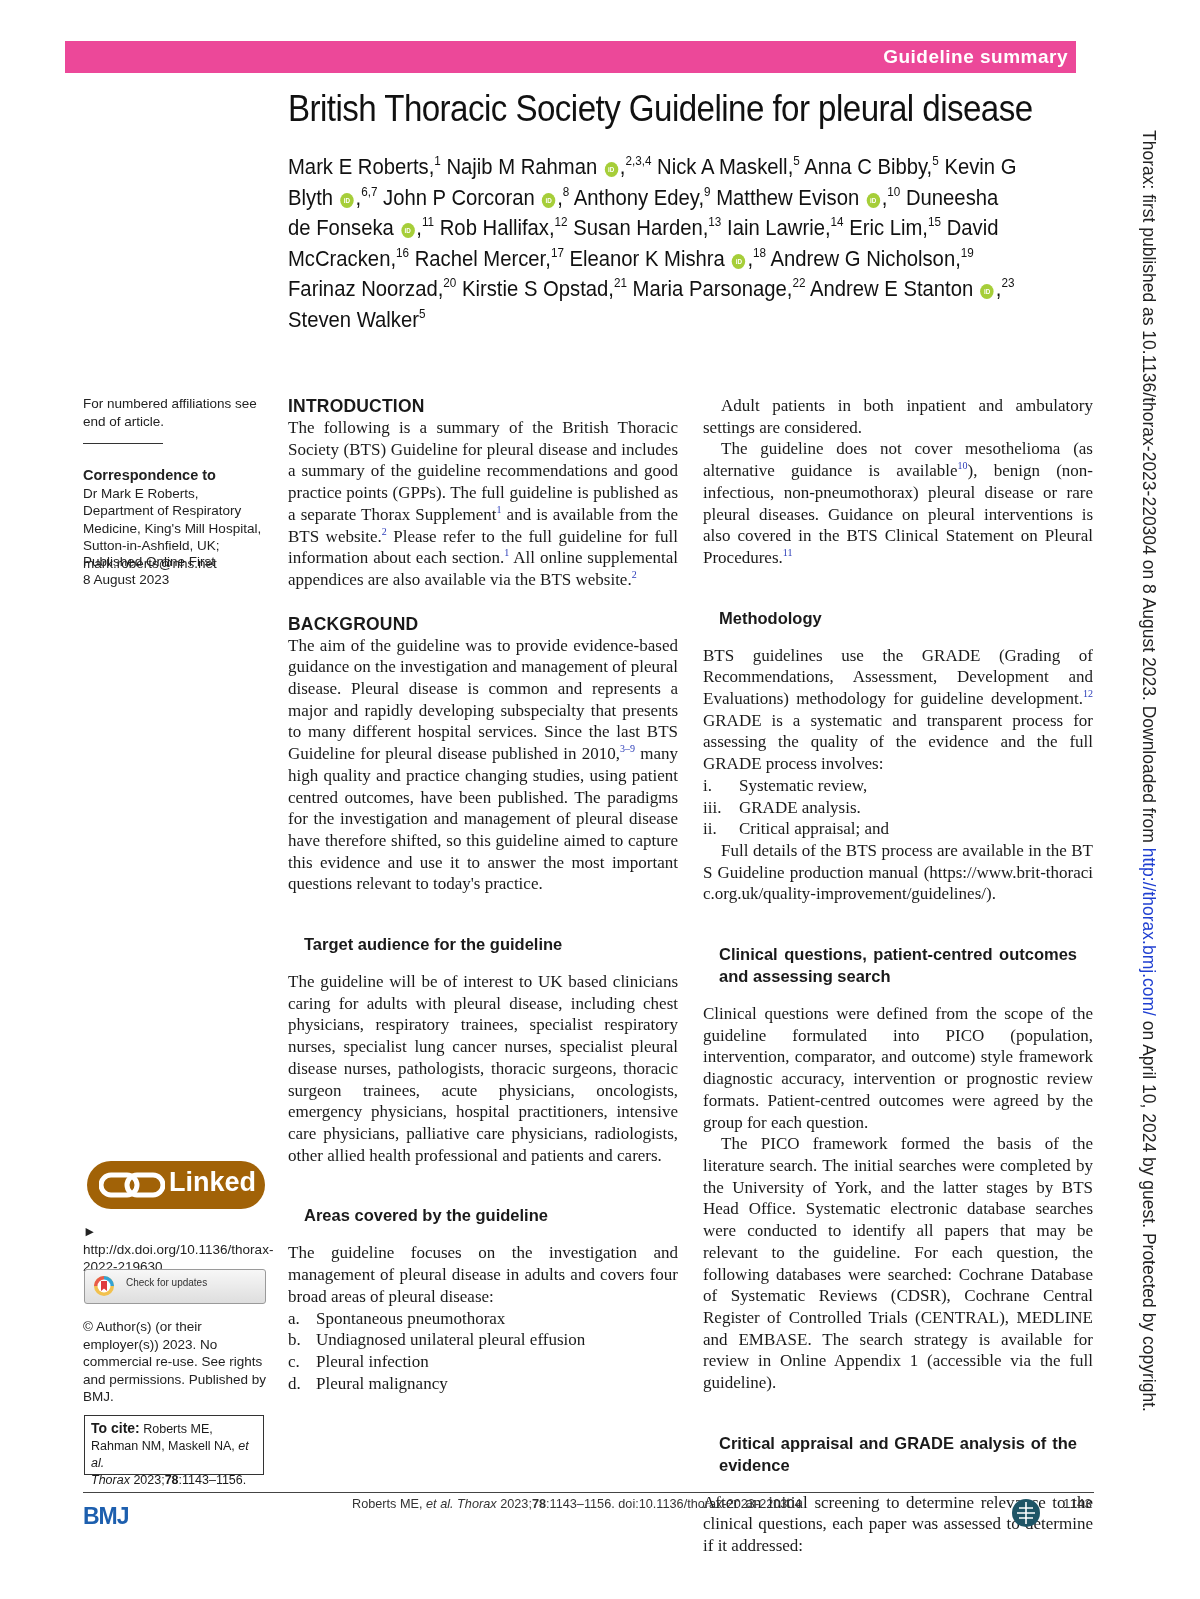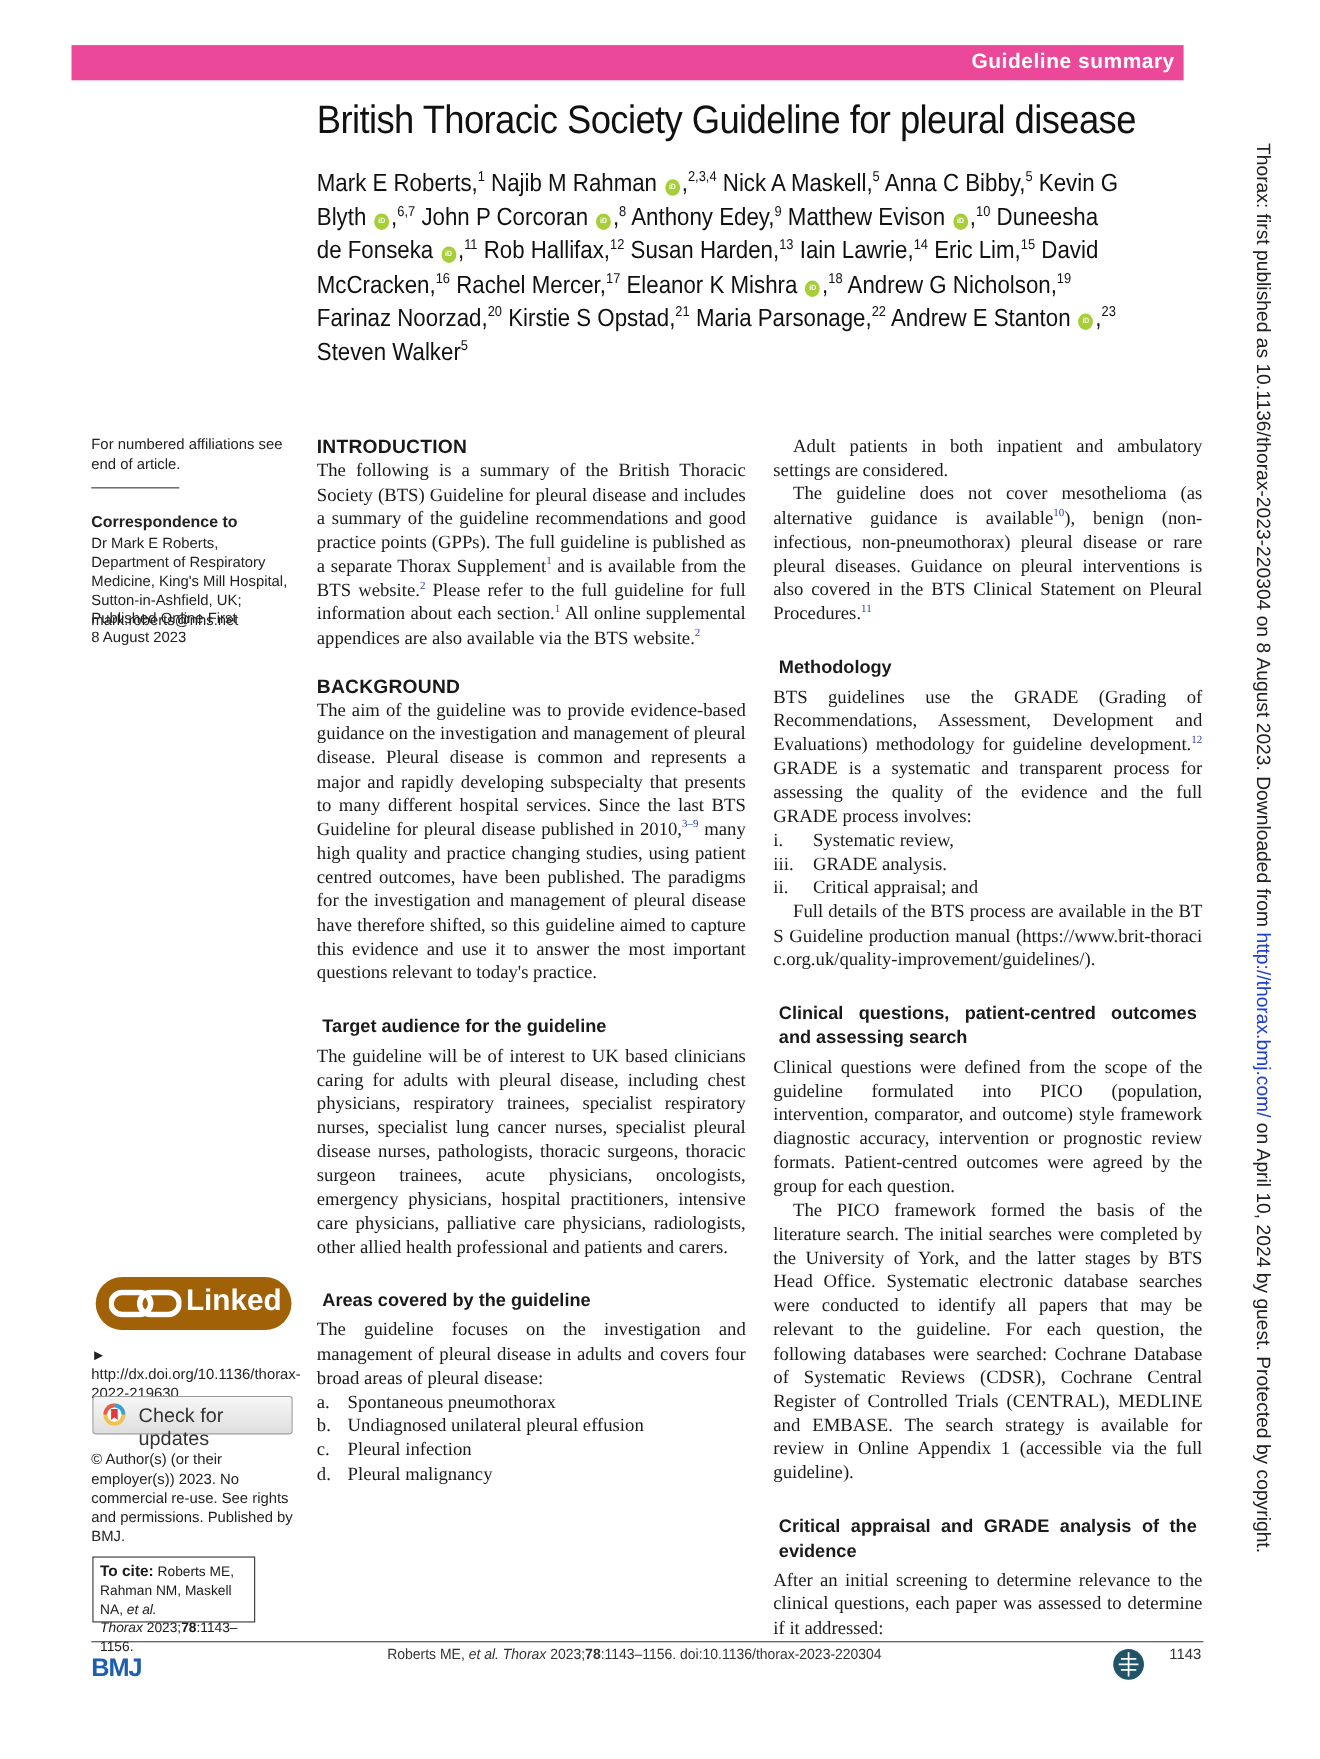--- a/index.html
+++ b/index.html
@@ -18,30 +18,30 @@
 
   .sidebar { position: absolute; left: 83px; width: 185px; font-size: 13.5px; line-height: 17.5px; color: #222; }
   .sidebar .head { font-weight: bold; font-size: 14.5px; margin-top: 12px; }
   .rule-short { position: absolute; left: 83px; top: 443px; width: 80px; border-top: 1px solid #333; }
 
   .linked { position: absolute; left: 87px; top: 1161px; width: 178px; height: 48px; border-radius: 24px; background: #a16207; color: #fff; }
   .linked-label { position: absolute; left: 82px; top: 6px; font-size: 27px; font-weight: bold; }
   .link-chain { position: absolute; left: 12px; top: 11px; width: 66px; height: 26px; }
 
   .cfu { position: absolute; left: 84px; top: 1269px; width: 180px; height: 33px; border: 1px solid #9a9a9a; border-radius: 3px; background: linear-gradient(#f7f7f7, #dedede); }
-  .cfu-label { position: absolute; left: 41px; top: 7px; font-size: 18px; color: #333; }
+  .cfu-label { position: absolute; left: 41px; top: 7px; font-size: 10px; color: #333; }
   .cfu-icon { position: absolute; left: 8px; top: 5px; width: 22px; height: 22px; }
 
-  .cite-box { position: absolute; left: 84px; top: 1415px; width: 148px; height: 60px; border: 1px solid #333; padding: 4px 6px; box-sizing: border-box; font-size: 12.5px; line-height: 17px; }
+  .cite-box { position: absolute; left: 84px; top: 1415px; width: 180px; height: 60px; border: 1px solid #333; padding: 4px 6px; box-sizing: border-box; font-size: 12.5px; line-height: 17px; }
 
   .col { position: absolute; width: 390px; font-size: 17px; line-height: 21.7px; text-align: justify; color: #1a1a1a; }
   .col p { margin: 0; }
   .col .indent { text-indent: 18px; }
   .h1 { font-weight: bold; font-size: 17.5px; letter-spacing: 0.2px; margin: 0; line-height: 22px; }
-  .h2 { font-weight: bold; font-size: 16.5px; margin: 5px; line-height: 22px; }
+  .h2 { font-weight: bold; font-size: 16.5px; margin: 16px; line-height: 22px; }
   .col sup { font-size: 10px; line-height: 0; vertical-align: 7px; }
   .ref { color: #2a3bb8; }
   .list { margin: 0; padding: 0; list-style: none; text-align: left; }
   .list li { display: flex; }
   .list .lbl { width: 28px; flex: none; }
   .gap { height: 22px; }
 
   .vert { position: absolute; left: 1138px; top: 130px; transform-origin: left top; transform: rotate(90deg) translateY(-100%); white-space: nowrap; font-size: 17.5px; color: #222; width: 1300px; }
   .vert .lnk { color: #1f3fd1; }
 

